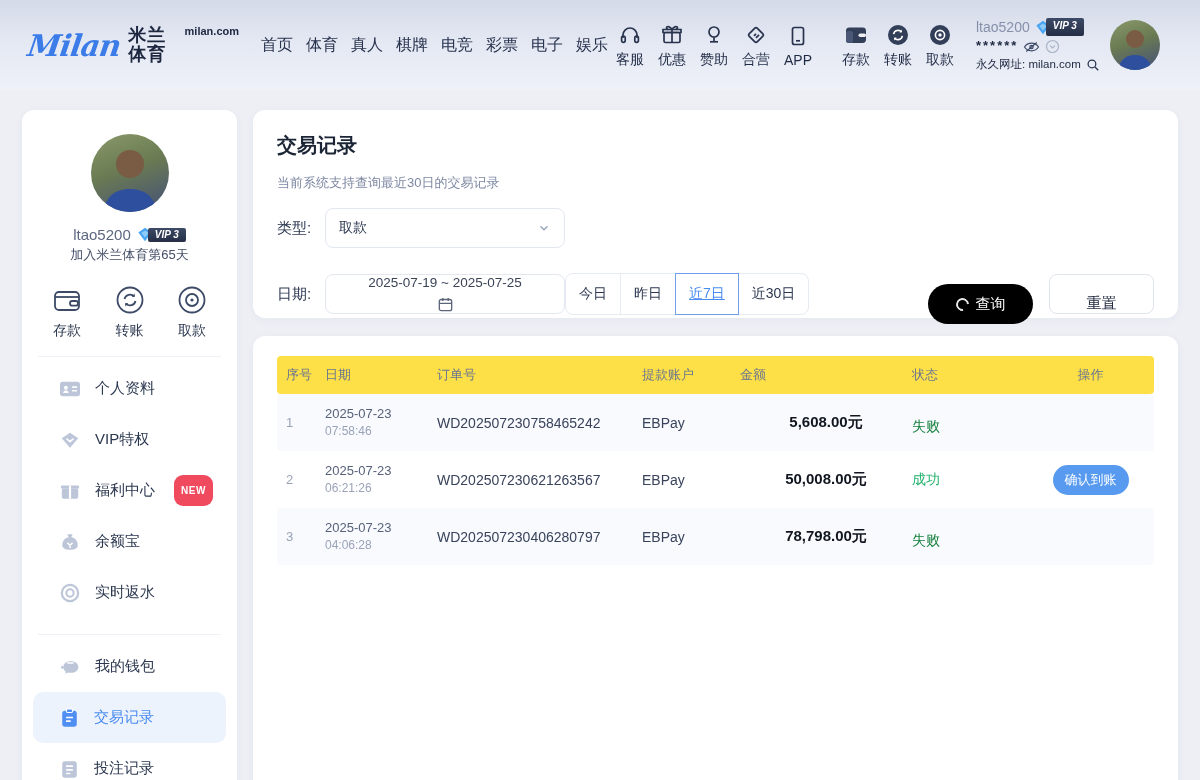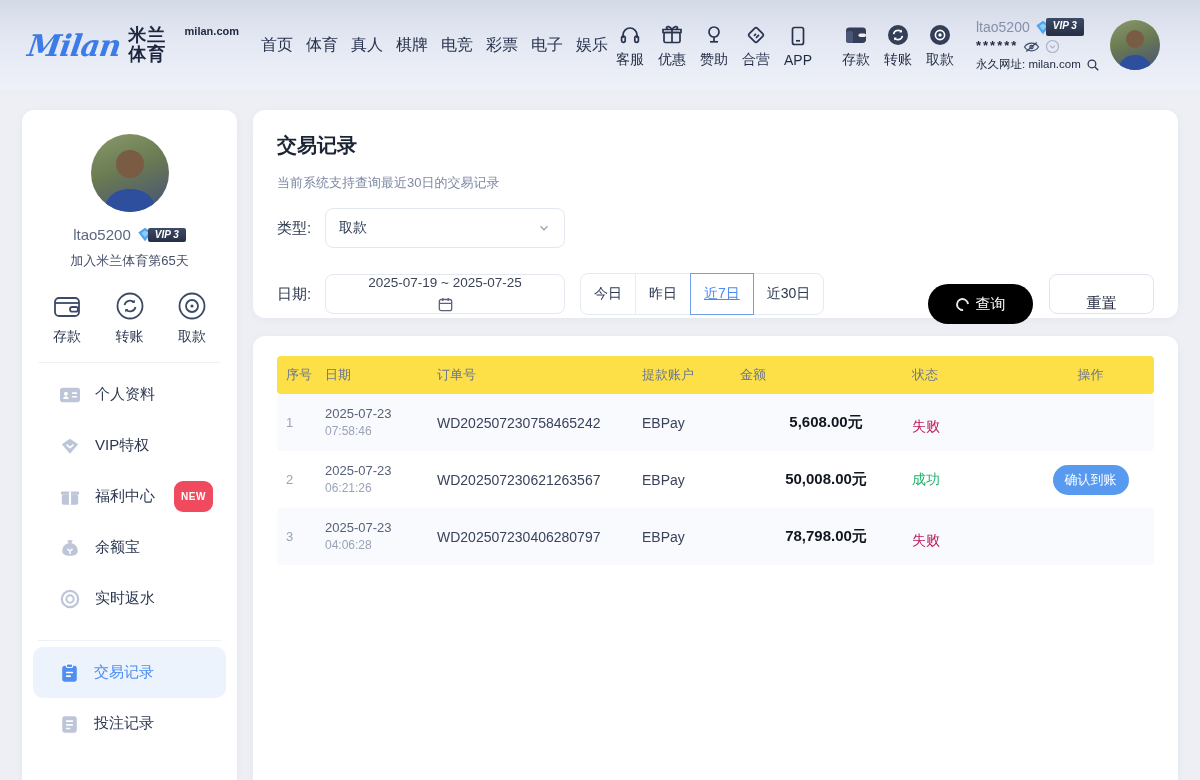--- a/index.html
+++ b/index.html
@@ -57,21 +57,21 @@
     position:absolute; left:22px; top:110px; width:215px; height:700px;
     background:#fff; border-radius:12px; box-shadow:0 2px 10px rgba(40,60,110,.04);
     padding-top:24px;
   }
   .sb-avatar {
     width:78px; height:78px; border-radius:50%; margin:0 auto; overflow:hidden;
     background:linear-gradient(160deg,#8a9a6b 0%,#6a7a52 45%,#44507a 100%);
   }
   .sb-name-row { display:flex; justify-content:center; align-items:center; gap:6px; margin-top:14px; }
   .sb-name { font-size:15px; color:#5c6780; }
-  .sb-join { text-align:center; font-size:13px; color:#454f68; margin-top:9px; }
+  .sb-join { text-align:center; font-size:13px; color:#454f68; margin-top:3px; }
   .sb-quick { display:flex; justify-content:space-between; padding:0 28px; margin-top:20px; }
   .sb-quick-item { display:flex; flex-direction:column; align-items:center; gap:6px;
                    font-size:14px; color:#2c3850; cursor:pointer; }
   .sb-divider { height:1px; background:#eef1f6; margin:16px 16px 6px; }
   .menu { margin-top:2px; }
   .menu-item { height:51px; display:flex; align-items:center; padding-left:38px; gap:15px;
                font-size:15px; color:#2c3850; cursor:pointer; }
   .menu-item.active { margin:0 11px; padding-left:27px; background:#edf3fd; border-radius:10px; color:#4a8cf0; font-weight:500; }
   .new-badge { background:#ef4a5e; color:#fff; font-size:10px; font-weight:bold;
                padding:10px 7px; border-radius:9px; margin-left:4px; letter-spacing:.5px; }
@@ -83,21 +83,21 @@
   .page-title { font-size:20px; font-weight:bold; color:#1b2435; }
   .page-subtitle { font-size:13px; color:#7e88a3; margin-top:15px; }
   .frow { display:flex; align-items:center; margin-top:16px; }
   .flabel { width:48px; font-size:15px; color:#2c3850; flex:none; }
   .select-box, .date-box {
     width:240px; height:40px; border:1px solid #e3e7f0; border-radius:8px; background:#fff;
     display:flex; align-items:center; justify-content:space-between; padding:0 13px;
     font-size:14px; color:#2c3850; cursor:pointer;
   }
   .date-box { font-size:13.5px; color:#3a4456;flex-direction:column; }
-  .range-group { display:flex; margin-left:15px; }
+  .range-group { display:flex; margin-left:0; }
   .range-btn {
     min-width:52px; height:42px; padding:0 13px; background:#fff; border:1px solid #e6eaf1;
     margin-left:-1px; font-size:14px; color:#2c3850; display:flex; align-items:center; justify-content:center;
     cursor:pointer; position:relative;
   }
   .range-btn:first-child { border-radius:8px 0 0 8px; margin-left:0; }
   .range-btn:last-child { border-radius:0 8px 8px 0; }
   .range-btn.active { border-color:#6f9fe9; color:#4a8cf0; z-index:1;text-decoration:underline; }
   .spacer { flex:1; }
   .btn-search {
@@ -117,21 +117,21 @@
   .thead { height:38px; background:#fde047; border-radius:4px; font-size:13px; color:#6b7590; }
   .thead > div:first-child, .trow > div:first-child { padding-left:9px; }
   .trow { height:57px; font-size:14px; }
   .trow:nth-child(even) { background:#f8fafd; border-radius:4px; }
   .cell-seq { color:#9aa3b8; font-size:13px; }
   .cell-date { line-height:1.4; }
   .cell-date .d1 { display:block; font-size:13px; color:#57617a; }
   .cell-date .d2 { display:block; font-size:12px; color:#9aa3b8; }
   .cell-order, .cell-account { color:#39435c; }
   .cell-amount { font-weight:bold; font-size:15px; color:#10151f;text-align:center; }
-  .status-fail { color:#be185d;margin-top:8px; }
+  .status-fail { color:#15803d;margin-top:8px; }
   .status-success { color:#23b26d; }
   .cell-action { display:flex; justify-content:center; }
   .btn-confirm {
     width:76px; height:30px; border:none; border-radius:15px; background:#579af0; color:#fff;
     font-size:13px; display:flex; align-items:center; justify-content:center; cursor:pointer;
   }
 </style>
 </head>
 <body>
 
@@ -375,20 +375,28 @@
         <circle cx="11" cy="11" r="9" stroke="#bdc5d9" stroke-width="2.4"></circle>
         <circle cx="11" cy="11" r="4" stroke="#bdc5d9" stroke-width="2.2"></circle>
       </svg>
       <span>实时返水</span>
     </div>
   </nav>
 
   <div class="sb-divider"></div>
 
   <nav class="menu">
+    <div class="menu-item">
+      <svg width="20" height="18" viewBox="0 0 24 20">
+        <path d="M4 10c0-4.4 3.8-7 9-7s9 2.6 9 7-3.8 7-9 7c-1.2 0-2.3-.1-3.3-.4L6.5 18l.3-2.6C5 14.3 4 12.3 4 10z" fill="#bdc5d9"></path>
+        <rect x="8.5" y="4.2" width="8" height="2" rx="1" fill="#fff"></rect>
+        <circle cx="2.8" cy="10.5" r="1.6" fill="#bdc5d9"></circle>
+      </svg>
+      <span>我的钱包</span>
+    </div>
     <div class="menu-item active">
       <svg width="19" height="20" viewBox="0 0 20 22">
         <rect x="2" y="3" width="16" height="17.5" rx="3" fill="#4f8ef2"></rect>
         <rect x="6.5" y="1" width="7" height="4" rx="1.6" fill="#4f8ef2" stroke="#fff" stroke-width="1.2"></rect>
         <rect x="6" y="9.5" width="8" height="1.9" rx=".95" fill="#fff"></rect>
         <rect x="6" y="13.5" width="5.5" height="1.9" rx=".95" fill="#fff"></rect>
       </svg>
       <span>交易记录</span>
     </div>
     <div class="menu-item">

